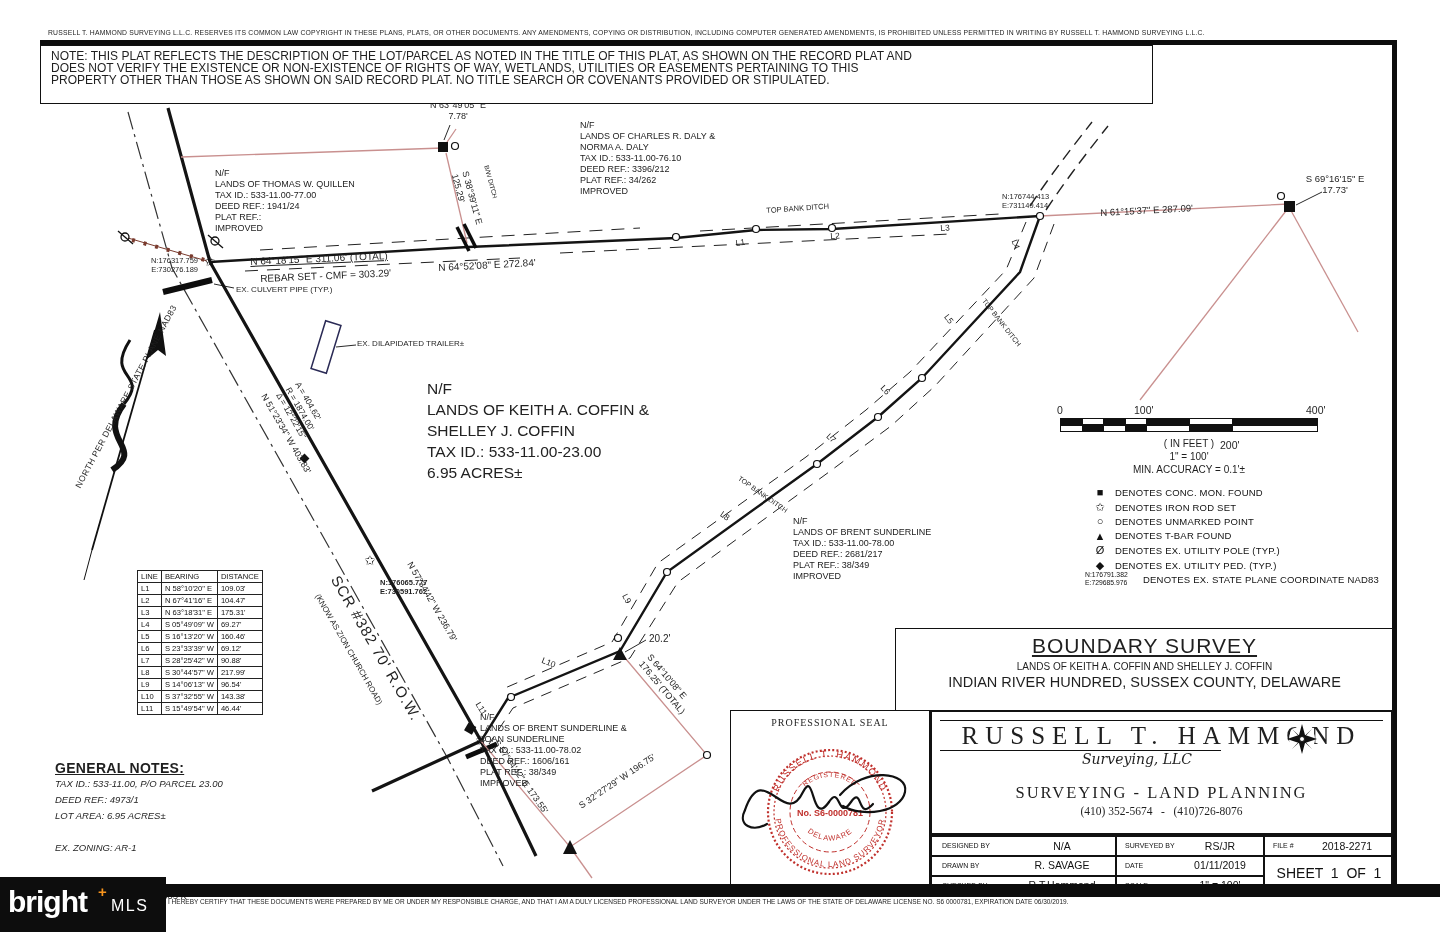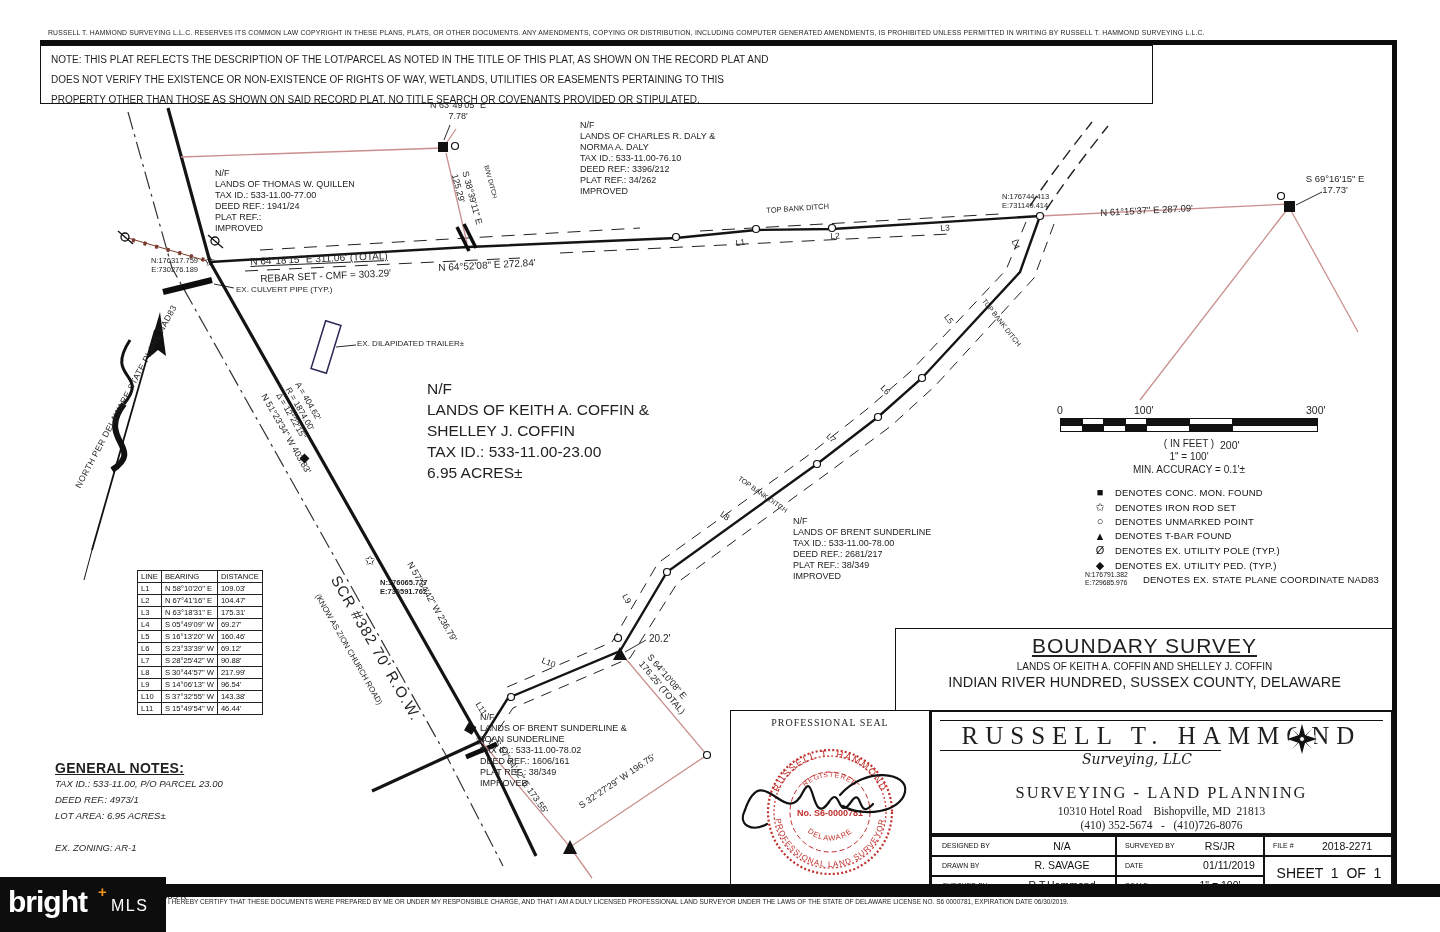--- a/index.html
+++ b/index.html
@@ -130,21 +130,21 @@
       <path d="M160,312 L146,360 L158,350 L166,356 Z" fill="#111"></path>
       <path d="M112,470 C146,448 96,440 124,404" stroke="#111" stroke-width="6" fill="none"></path>
       <path d="M124,404 C150,372 104,380 130,340" stroke="#111" stroke-width="3" fill="none"></path>
       <path d="M92,550 L84,580" stroke="#111" stroke-width="1" fill="none"></path>
     </g>
   </svg>
 
   <div class="abs" style="left:48px;top:29px;font-size:6.8px;letter-spacing:.2px;color:#222;z-index:3;">RUSSELL T. HAMMOND SURVEYING L.L.C. RESERVES ITS COMMON LAW COPYRIGHT IN THESE PLANS, PLATS, OR OTHER DOCUMENTS. ANY AMENDMENTS, COPYING OR DISTRIBUTION, INCLUDING COMPUTER GENERATED AMENDMENTS, IS PROHIBITED UNLESS PERMITTED IN WRITING BY RUSSELL T. HAMMOND SURVEYING L.L.C.</div>
   <div class="bar" style="left:40px;top:40px;width:1352px;height:5px;z-index:3;"></div>
   <div class="abs" style="left:40px;top:45px;width:1113px;height:59px;border:1.5px solid #111;background:#fff;z-index:3;
-       font-size:10px;line-height:20px;padding:4px 0 0 10px;white-space:pre-line;box-sizing:border-box;">NOTE: THIS PLAT REFLECTS THE DESCRIPTION OF THE LOT/PARCEL AS NOTED IN THE TITLE OF THIS PLAT, AS SHOWN ON THE RECORD PLAT AND
+       font-size:12px;line-height:12px;padding:4px 0 0 10px;white-space:pre-line;box-sizing:border-box;">NOTE: THIS PLAT REFLECTS THE DESCRIPTION OF THE LOT/PARCEL AS NOTED IN THE TITLE OF THIS PLAT, AS SHOWN ON THE RECORD PLAT AND
 DOES NOT VERIFY THE EXISTENCE OR NON-EXISTENCE OF RIGHTS OF WAY, WETLANDS, UTILITIES OR EASEMENTS PERTAINING TO THIS
 PROPERTY OTHER THAN THOSE AS SHOWN ON SAID RECORD PLAT. NO TITLE SEARCH OR COVENANTS PROVIDED OR STIPULATED.</div>
   <div class="bar" style="left:1392px;top:40px;width:5px;height:845px;z-index:3;"></div>
 
   <div class="blk" style="left:215px;top:168px;width:240px;z-index:2;">N/F
 LANDS OF THOMAS W. QUILLEN
 TAX ID.: 533-11.00-77.00
 DEED REF.: 1941/24
 PLAT REF.:
 IMPROVED</div>
@@ -287,21 +287,21 @@
           <td class="num">46.44'</td>
         </tr>
       </tbody>
   </table>
 
   <div class="abs" style="left:1060px;top:404px;width:258px;z-index:3;">
     <div style="position:relative;height:14px;font-size:10.5px;">
       <span class="abs" style="left:-3px;top:0;">0</span>
       <span class="abs" style="left:74px;top:0;">100'</span>
       <span class="abs" style="left:160px;top:0;margin-top:35px;">200'</span>
-      <span class="abs" style="left:246px;top:0;">300'</span>
+      <span class="abs" style="left:246px;top:0;">400'</span>
     </div>
     <div class="sb-row">
       <div class="sb-cell b" style="width:21px;"></div>
         <div class="sb-cell w" style="width:21px;"></div>
       <div class="sb-cell b" style="width:21px;"></div>
         <div class="sb-cell w" style="width:21px;"></div>
       <div class="sb-cell b" style="width:43px;"></div>
         <div class="sb-cell w" style="width:43px;"></div>
       <div class="sb-cell b" style="width:86px;"></div>
     </div>
@@ -401,21 +401,20 @@
       </g>
     </svg>
   </div>
 
   <div class="abs" style="left:930px;top:710px;width:463px;height:125px;border:2px solid #111;box-sizing:border-box;z-index:3;background:#fff;">
     <div style="border-top:1.5px solid #111;margin:8px 8px 0 8px;"></div>
     <div class="c serif" style="font-size:25px;letter-spacing:7px;margin-top:1px;">RUSSELL T. HAMMOND</div>
     <div style="border-top:1.5px solid #111;margin:0 170px 0 8px;"></div>
     <div class="abs" style="left:150px;top:39px;font-family:'DejaVu Serif',serif;font-style:italic;font-size:14px;">Surveying, LLC</div>
     <div class="c serif" style="font-size:16.5px;letter-spacing:2px;margin-top:32px;">SURVEYING - LAND PLANNING</div>
-    <div class="c serif" style="font-size:11.5px;margin-top:2px;white-space:pre;">10310 Hotel Road    Bishopville, MD  21813</div>
     <div class="c serif" style="font-size:11.5px;margin-top:2px;white-space:pre;">(410) 352-5674   -   (410)726-8076</div>
   </div>
 
   <svg class="abs" style="left:1286px;top:723px;z-index:4;" width="32" height="32" viewBox="0 0 32 32">
     <circle cx="16" cy="16" r="13" fill="#fff"></circle>
     <path d="M16 1 L19 12 L31 16 L19 20 L16 31 L13 20 L1 16 L13 12 Z" fill="#111"></path>
     <path d="M26 6 L19.5 13 L16 16 L19.5 19 L26 26 L19 19.5 L16 16 L13 19.5 L6 26 L12.5 19 L16 16 L12.5 13 L6 6 L13 12.5 L16 16 L19 12.5 Z" fill="#111"></path>
     <circle cx="16" cy="16" r="2.5" fill="#fff" stroke="#111" stroke-width="1"></circle>
   </svg>
 
@@ -429,21 +428,21 @@
     <div class="tb-label" style="left:10px;top:5px;">DESIGNED BY</div>
     <div class="tb-val" style="left:80px;top:3px;width:100px;">N/A</div>
     <div class="tb-label" style="left:10px;top:25px;">DRAWN BY</div>
     <div class="tb-val" style="left:80px;top:22px;width:100px;">R. SAVAGE</div>
     <div class="tb-label" style="left:10px;top:45px;">CHECKED BY</div>
     <div class="tb-val" style="left:80px;top:42px;width:100px;">R.T.Hammond</div>
 
     <div class="tb-label" style="left:193px;top:5px;">SURVEYED BY</div>
     <div class="tb-val" style="left:248px;top:3px;width:80px;">RS/JR</div>
     <div class="tb-label" style="left:193px;top:25px;">DATE</div>
-    <div class="tb-val" style="left:257px;top:22px;width:80px;">01/11/2019</div>
+    <div class="tb-val" style="left:248px;top:22px;width:80px;">01/11/2019</div>
     <div class="tb-label" style="left:193px;top:45px;">SCALE</div>
     <div class="tb-val" style="left:248px;top:42px;width:80px;">1" = 100'</div>
 
     <div class="tb-label" style="left:341px;top:5px;">FILE #</div>
     <div class="tb-val" style="left:375px;top:3px;width:80px;">2018-2271</div>
     <div class="tb-val" style="left:333px;top:28px;width:128px;font-size:14px;white-space:pre;">SHEET  1  OF  1</div>
   </div>
 
   <div class="bar" style="left:0;top:884px;width:1440px;height:13px;z-index:4;"></div>
   <div class="abs" style="left:168px;top:898px;width:1100px;font-size:6.5px;color:#222;z-index:5;">I HEREBY CERTIFY THAT THESE DOCUMENTS WERE PREPARED BY ME OR UNDER MY RESPONSIBLE CHARGE, AND THAT I AM A DULY LICENSED PROFESSIONAL LAND SURVEYOR UNDER THE LAWS OF THE STATE OF DELAWARE LICENSE NO. S6 0000781, EXPIRATION DATE 06/30/2019.</div>

